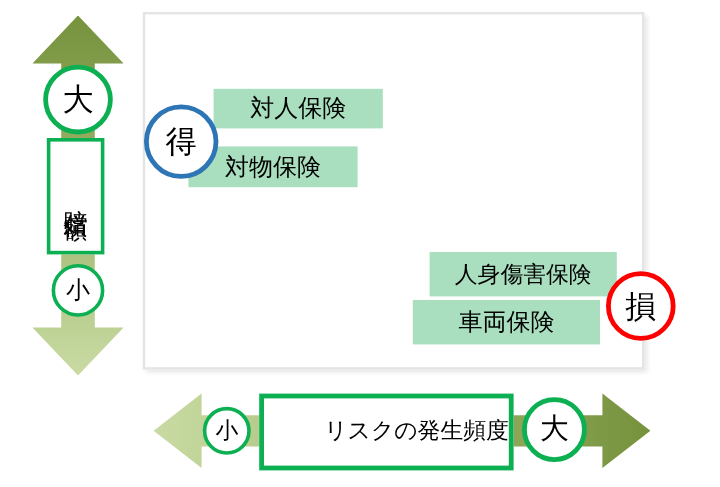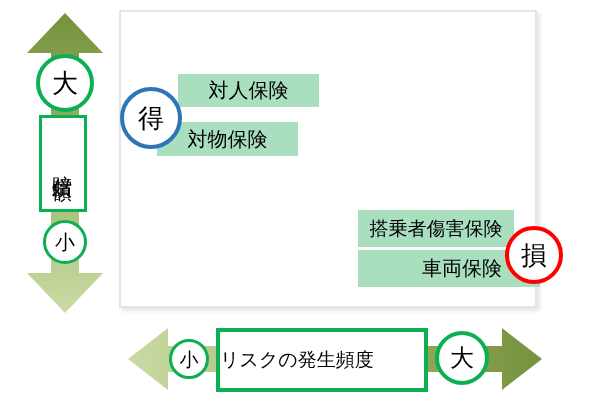--- a/index.html
+++ b/index.html
@@ -21,21 +21,21 @@
   
   .item {
     position:absolute; background:#a9dfbf;
     display:flex; align-items:center; justify-content:center;
     font-size:20px; z-index:3; white-space:nowrap;
   }
   .item-taijin   { left:178px; top:74px;  width:141px; height:33px; }
   .item-taibutsu { left:157px; top:110px; width:141px; height:34px;margin-top:12px; }
   .item-jinshin  { left:358px; top:73px;  width:154px; height:54px; }
   .item-tojosha  { left:358px; top:210px; width:156px; height:37px; font-size:19px; }
-  .item-sharyo   { left:358px; top:250px; width:156px; height:37px;padding-left:26px; }
+  .item-sharyo   { left:344px; top:250px; width:156px; height:37px; }
 
   
   .circle {
     position:absolute; background:#ffffff; border-radius:50%;
     display:flex; align-items:center; justify-content:center;
     box-sizing:border-box; z-index:4; line-height:1;
   }
   .c-green { border:4px solid #0cb052; }
   .c-y-large { left:36px;  top:54px;  width:58px; height:58px; font-size:26px; }
   .c-y-small { left:43px;  top:220px; width:44px; height:44px; font-size:20px; border-width:3px; }
@@ -48,21 +48,21 @@
   .y-title-box {
     left:39px; top:115px; width:48px; height:97px;
     background:#ffffff; border:3px solid #0cb052; box-sizing:border-box;
     display:flex; align-items:center; justify-content:center;
     writing-mode:vertical-rl; text-orientation:upright;
     font-size:20px; letter-spacing:3px; z-index:3;
   }
   .x-title-box {
     left:216px; top:328px; width:212px; height:64px;
     background:#ffffff; border:4px solid #0cb052; box-sizing:border-box;
-    display:flex; flex-direction:column; align-items:flex-start; justify-content:center;
+    display:flex; flex-direction:column; align-items:flex-end; justify-content:center;
     font-size:19px; line-height:26px; z-index:3; text-align:center;
   }
 
   .arrow-svg { position:absolute; z-index:2; }
   .y-arrow { left:27px; top:13px; }
   .x-arrow { left:128px; top:327px; }
 </style>
 </head>
 <body>
 
@@ -105,21 +105,21 @@
   </div>
   <div class="abs x-title-box">
     <span>リスクの発生頻度</span>
   </div>
   <div class="circle c-green c-x-large">
     <span>大</span>
   </div>
 
   <div class="item item-taijin">対人保険</div>
   <div class="item item-taibutsu">対物保険</div>
-  <div class="item item-tojosha">搭乗者傷害保険</div>
+  <div class="item item-tojosha">人身傷害保険</div>
   <div class="item item-sharyo">車両保険</div>
 
   <div class="circle c-gain">
     <span>得</span>
   </div>
   <div class="circle c-loss">
     <span>損</span>
   </div>
 
 </div>

